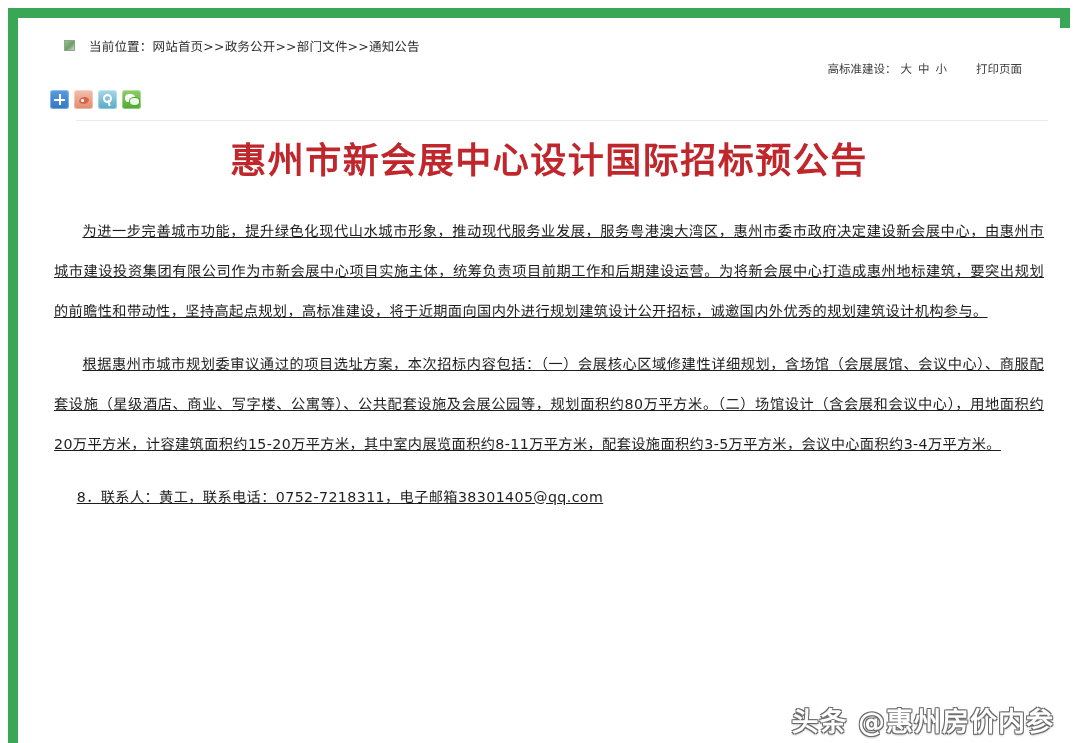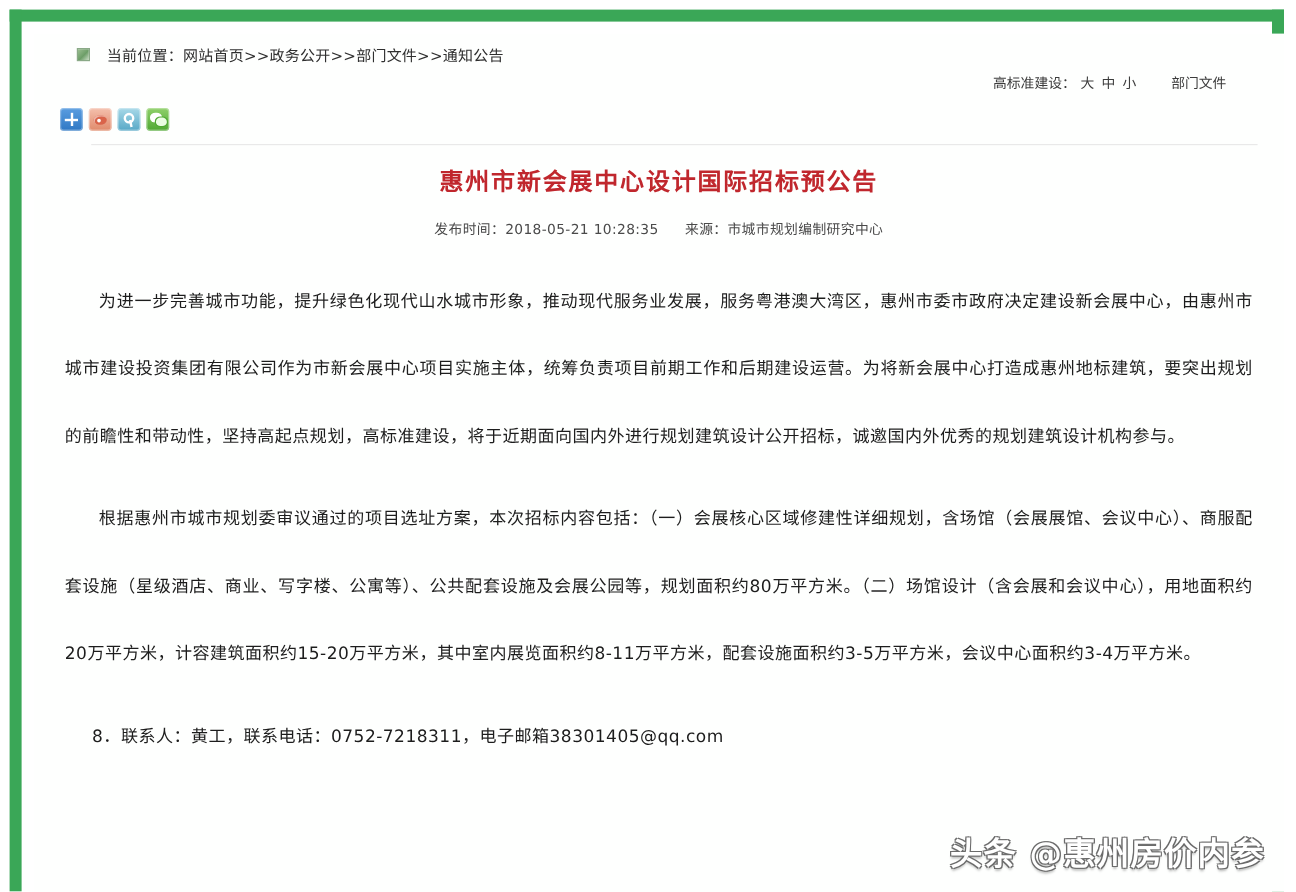--- a/index.html
+++ b/index.html
@@ -167,21 +167,21 @@
     left: 0;
     top: 96px;
     right: 0;
     bottom: 0;
   }
   .doc-title {
     text-align: center;
     color: #c0272d;
     font-family: "DejaVu Sans", "Liberation Sans", sans-serif;
     font-weight: bold;
-    font-size: 20px;
+    font-size: 36px;
     letter-spacing: 1.5px;
     margin: 14px 0 0 0;
     line-height: 1.3;
   }
   .doc-meta {
     text-align: center;
     color: #4a4a4a;
     font-family: "DejaVu Sans", "Liberation Sans", sans-serif;
     font-size: 11.5px;
     margin-top: 18px;
@@ -190,33 +190,34 @@
   .doc-meta .meta-gap { display: inline-block; width: 22px; }
 
   .doc-body {
     margin: 26px 26px 0 26px;
     color: #1d1d1d;
   }
   .doc-body p {
     margin: 0 0 13px 0;
     font-family: "DejaVu Sans", "Liberation Sans", sans-serif;
     font-size: 14.2px;
-    line-height: 56px;
+    line-height: 40px;
     text-align: justify;
     text-justify: inter-ideograph;
     text-indent: 2em;
     letter-spacing: .4px;
+    text-decoration: underline;
   }
   .doc-body p.noindent { text-indent: 0; padding-left: 1.6em; }
 
   
   .watermark {
     position: absolute;
     right: 26px;
-    bottom: 14px;
+    bottom: 4px;
     font-family: "DejaVu Sans", "Liberation Sans", sans-serif;
     font-size: 27px;
     font-weight: bold;
     color: #ffffff;
     letter-spacing: 1px;
     text-shadow:
       -1px -1px 0 #6b6b6b,  1px -1px 0 #6b6b6b,
       -1px  1px 0 #6b6b6b,  1px  1px 0 #6b6b6b,
        0    2px 2px rgba(0,0,0,.25);
     white-space: nowrap;
@@ -232,38 +233,35 @@
     <div class="breadcrumb-row">
       <span class="crumb-icon"></span>
       <span class="breadcrumb-text">当前位置：网站首页&gt;&gt;政务公开&gt;&gt;部门文件&gt;&gt;通知公告</span>
     </div>
 
     <div class="tools-row">
       <span class="tools-label">高标准建设：</span>
       <span class="size-opt">大</span>
       <span class="size-opt">中</span>
       <span class="size-opt">小</span>
-      <span class="print-link">部门文件</span>
+      <span class="print-link">打印页面</span>
     </div>
 
     <div class="share-row">
       <span class="share-ico ico-plus"></span>
       <span class="share-ico ico-weibo"></span>
       <span class="share-ico ico-qzone"></span>
       <span class="share-ico ico-wechat"></span>
     </div>
 
     <div class="divider"></div>
 
     <div class="article">
       <h1 class="doc-title">惠州市新会展中心设计国际招标预公告</h1>
 
-      <div class="doc-meta">
-        <span>发布时间：</span><span>2018-05-21 10:28:35</span><span class="meta-gap"></span><span>来源：</span><span>市城市规划编制研究中心</span>
-      </div>
 
       <div class="doc-body">
         <p>为进一步完善城市功能，提升绿色化现代山水城市形象，推动现代服务业发展，服务粤港澳大湾区，惠州市委市政府决定建设新会展中心，由惠州市城市建设投资集团有限公司作为市新会展中心项目实施主体，统筹负责项目前期工作和后期建设运营。为将新会展中心打造成惠州地标建筑，要突出规划的前瞻性和带动性，坚持高起点规划，高标准建设，将于近期面向国内外进行规划建筑设计公开招标，诚邀国内外优秀的规划建筑设计机构参与。</p>
         <p>根据惠州市城市规划委审议通过的项目选址方案，本次招标内容包括：（一）会展核心区域修建性详细规划，含场馆（会展展馆、会议中心）、商服配套设施（星级酒店、商业、写字楼、公寓等）、公共配套设施及会展公园等，规划面积约80万平方米。（二）场馆设计（含会展和会议中心），用地面积约20万平方米，计容建筑面积约15-20万平方米，其中室内展览面积约8-11万平方米，配套设施面积约3-5万平方米，会议中心面积约3-4万平方米。</p>
         <p class="noindent">8．联系人：黄工，联系电话：0752-7218311，电子邮箱38301405@qq.com</p>
       </div>
     </div>
 
   </div>
 </div>

